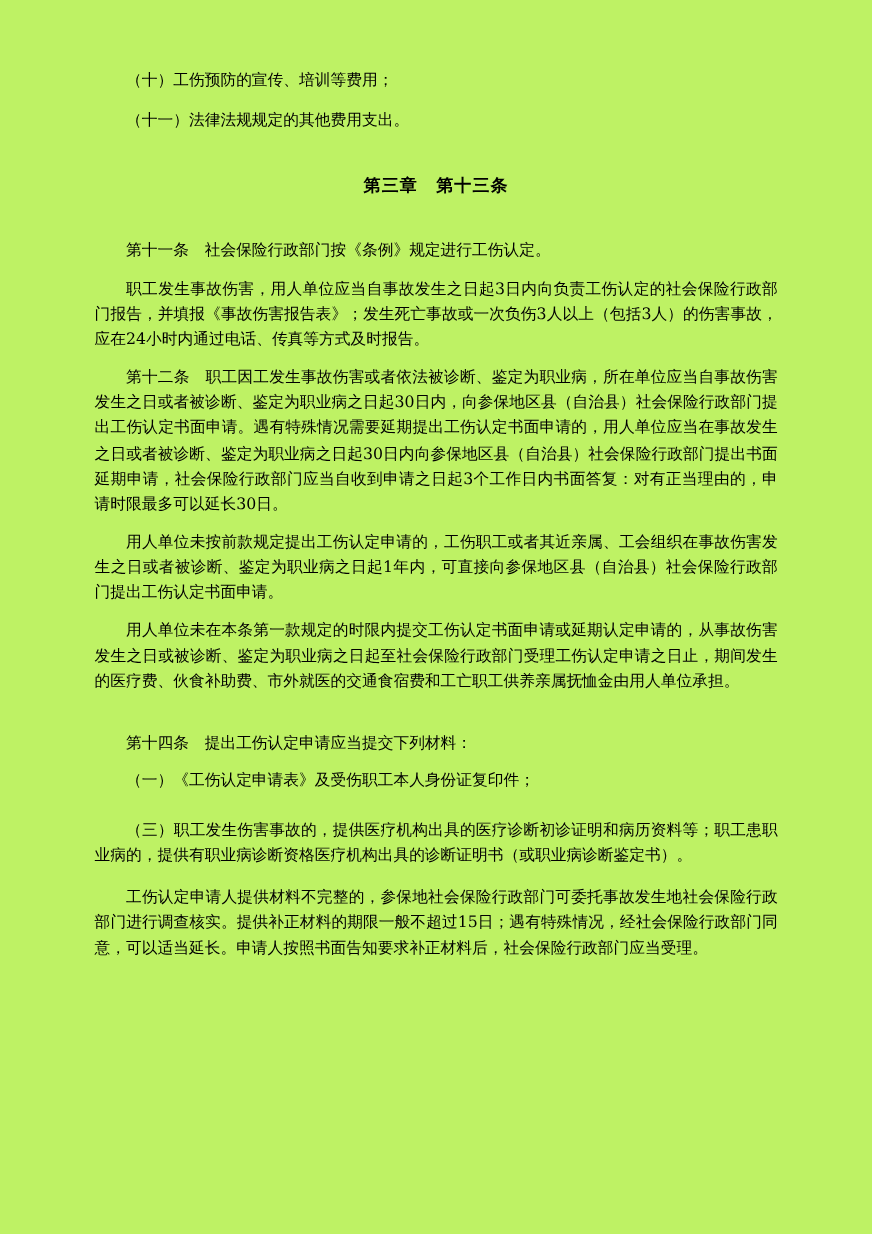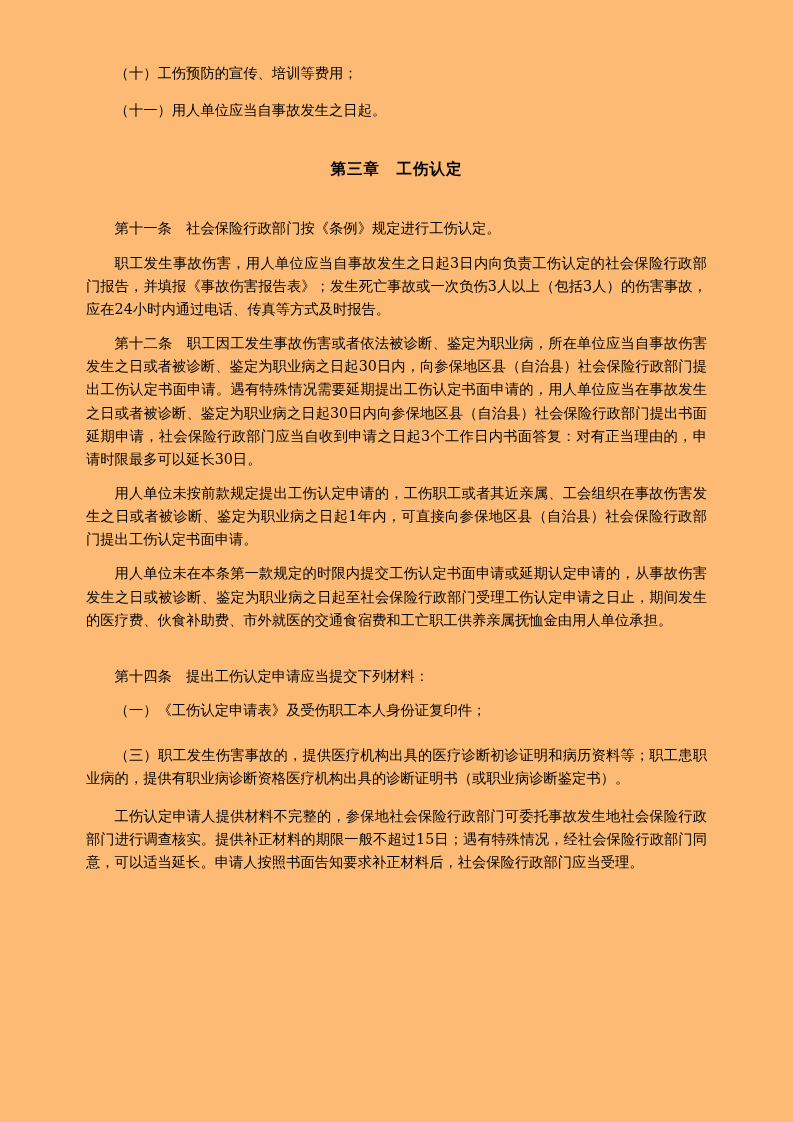--- a/index.html
+++ b/index.html
@@ -3,21 +3,21 @@
 <meta charset="utf-8">
 <style>
   html, body {
     margin: 0;
     padding: 0;
     background: #b0b0b0;
   }
   .page {
     width: 793px;
     height: 1122px;
-    background: #fdba74;
+    background: #bef264;
     margin: 0 auto;
     position: relative;
     box-sizing: border-box;
     padding: 62px 86px 40px 86px;
     font-family: "DejaVu Serif", "Liberation Serif", serif;
     color: #000000;
   }
   .doc-body {
     font-size: 14.3px;
     line-height: 1.62;
@@ -41,23 +41,23 @@
   .spacer-md { height: 14px; }
 </style>
 </head>
 <body>
 
 <div class="page">
   <div class="doc-body">
 
     <p class="para">（十）工伤预防的宣传、培训等费用；</p>
     <div class="spacer-md"></div>
-    <p class="para">（十一）用人单位应当自事故发生之日起。</p>
+    <p class="para">（十一）法律法规规定的其他费用支出。</p>
 
-    <h2 class="chapter-title">第三章　工伤认定</h2>
+    <h2 class="chapter-title">第三章　第十三条</h2>
 
     <p class="para">第十一条　社会保险行政部门按《条例》规定进行工伤认定。</p>
     <div class="spacer-sm"></div>
     <p class="para">职工发生事故伤害，用人单位应当自事故发生之日起3日内向负责工伤认定的社会保险行政部门报告，并填报《事故伤害报告表》；发生死亡事故或一次负伤3人以上（包括3人）的伤害事故，应在24小时内通过电话、传真等方式及时报告。</p>
     <div class="spacer-sm"></div>
     <p class="para">第十二条　职工因工发生事故伤害或者依法被诊断、鉴定为职业病，所在单位应当自事故伤害发生之日或者被诊断、鉴定为职业病之日起30日内，向参保地区县（自治县）社会保险行政部门提出工伤认定书面申请。遇有特殊情况需要延期提出工伤认定书面申请的，用人单位应当在事故发生之日或者被诊断、鉴定为职业病之日起30日内向参保地区县（自治县）社会保险行政部门提出书面延期申请，社会保险行政部门应当自收到申请之日起3个工作日内书面答复：对有正当理由的，申请时限最多可以延长30日。</p>
     <div class="spacer-sm"></div>
     <p class="para">用人单位未按前款规定提出工伤认定申请的，工伤职工或者其近亲属、工会组织在事故伤害发生之日或者被诊断、鉴定为职业病之日起1年内，可直接向参保地区县（自治县）社会保险行政部门提出工伤认定书面申请。</p>
     <div class="spacer-sm"></div>
     <p class="para">用人单位未在本条第一款规定的时限内提交工伤认定书面申请或延期认定申请的，从事故伤害发生之日或被诊断、鉴定为职业病之日起至社会保险行政部门受理工伤认定申请之日止，期间发生的医疗费、伙食补助费、市外就医的交通食宿费和工亡职工供养亲属抚恤金由用人单位承担。</p>

